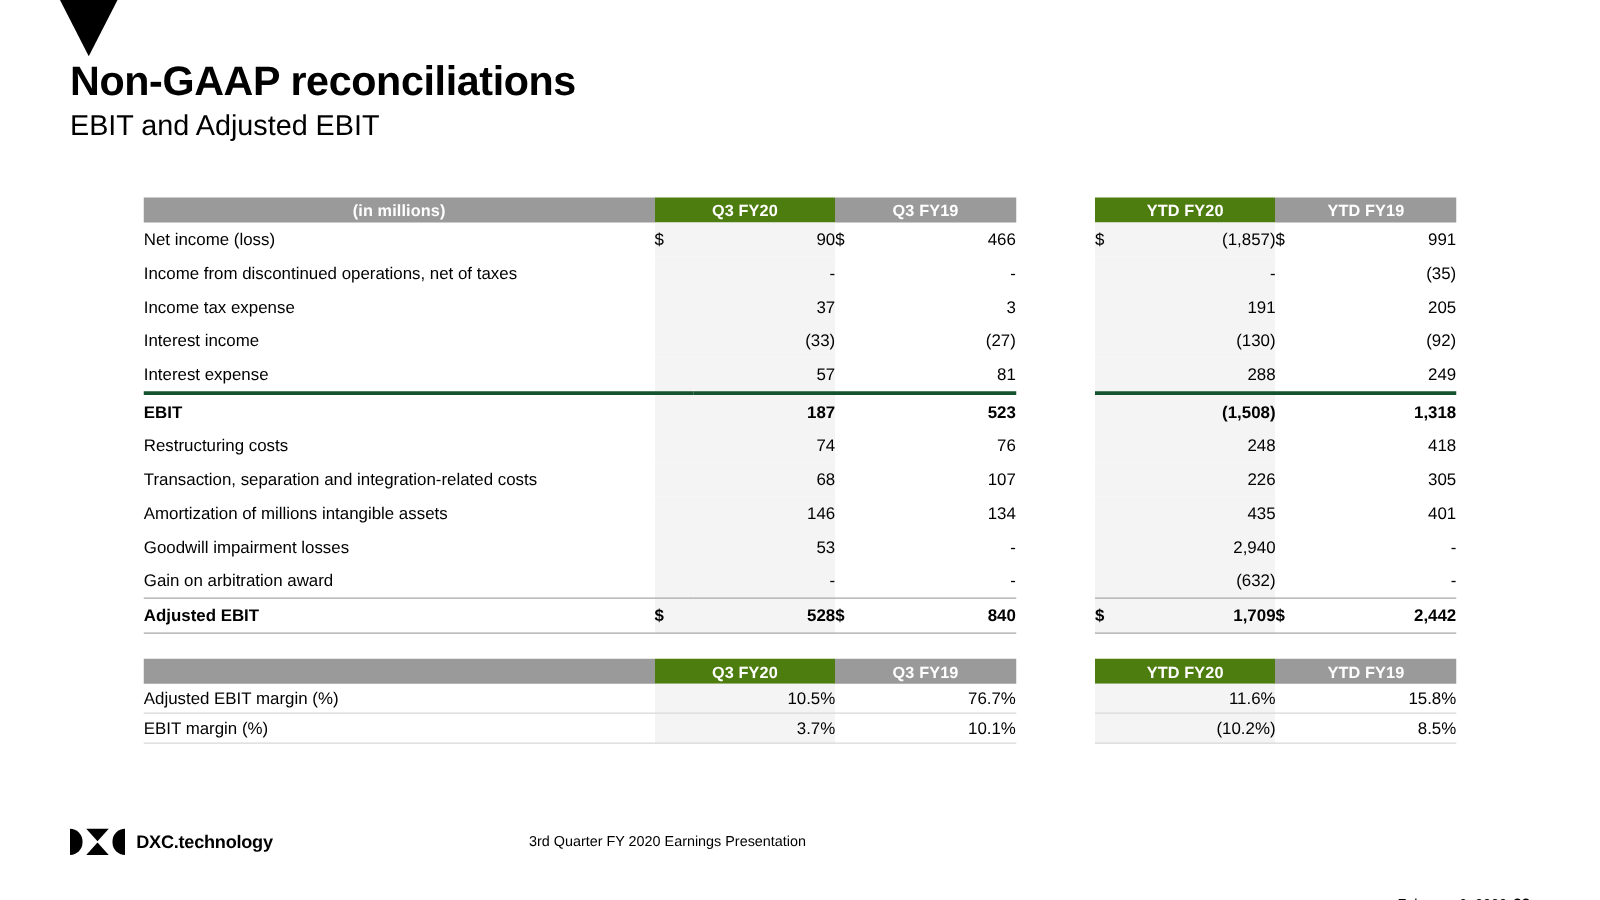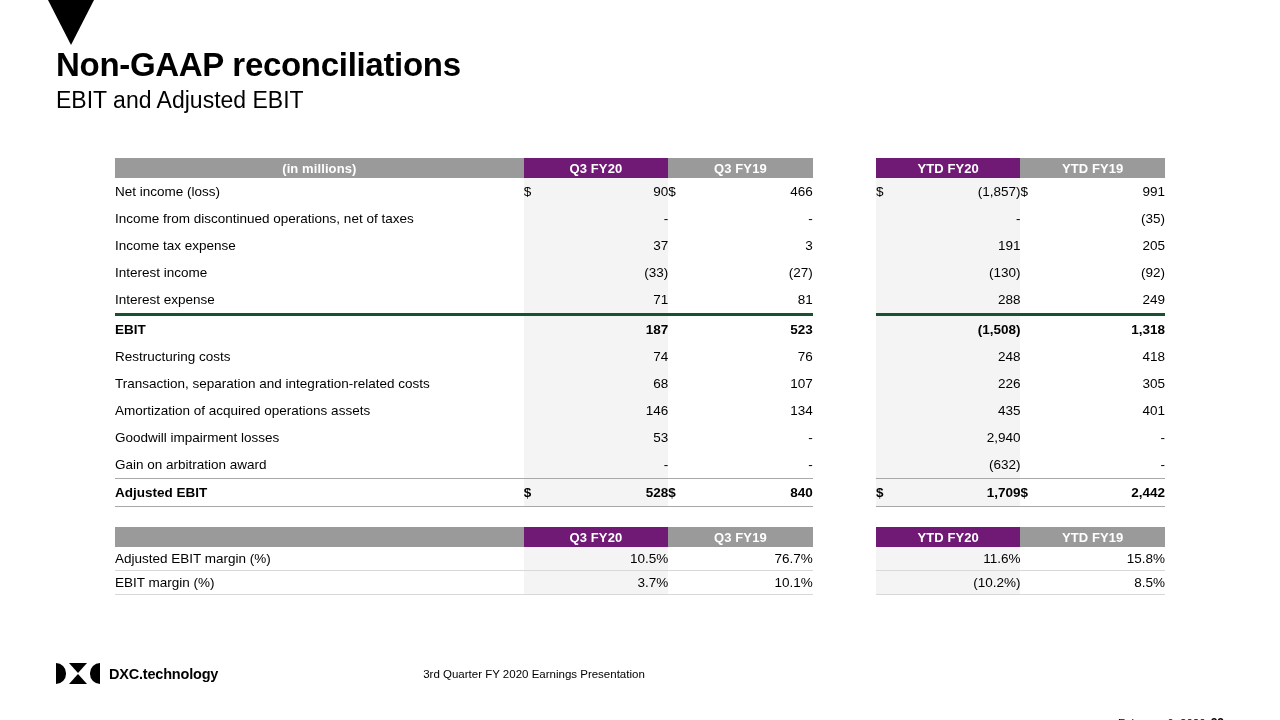--- a/index.html
+++ b/index.html
@@ -85,21 +85,21 @@
     vertical-align: middle;
     letter-spacing: 0.1px;
   }
   th.h-label {
     background: #9a9a9a;
     color: #ffffff;
     text-align: left;
     padding-left: 9px;
     font-weight: bold;
   }
-  th.h-dark  { background: #701a75; }
+  th.h-dark  { background: #4d7c0f; }
   th.h-gray  { background: #9a9a9a; }
   th.h-gap   { background: transparent; }
 
   
   tr.row td {
     height: 27px;
     vertical-align: middle;
     font-size: 13.5px;
   }
   td.lbl {
@@ -294,21 +294,21 @@
           <td class="val">(27)</td>
           <td class="gap"></td>
           <td class="sym shade"></td>
           <td class="val shade">(130)</td>
           <td class="sym"></td>
           <td class="val">(92)</td>
         </tr>
         <tr class="row">
           <td class="lbl">Interest expense</td>
           <td class="sym shade"></td>
-          <td class="val shade">71</td>
+          <td class="val shade">57</td>
           <td class="sym"></td>
           <td class="val">81</td>
           <td class="gap"></td>
           <td class="sym shade"></td>
           <td class="val shade">288</td>
           <td class="sym"></td>
           <td class="val">249</td>
         </tr>
         <tr class="row total rule-top">
           <td class="lbl">EBIT</td>
@@ -340,21 +340,21 @@
           <td class="val shade">68</td>
           <td class="sym"></td>
           <td class="val">107</td>
           <td class="gap"></td>
           <td class="sym shade"></td>
           <td class="val shade">226</td>
           <td class="sym"></td>
           <td class="val">305</td>
         </tr>
         <tr class="row">
-          <td class="lbl">Amortization of acquired operations assets</td>
+          <td class="lbl">Amortization of millions intangible assets</td>
           <td class="sym shade"></td>
           <td class="val shade">146</td>
           <td class="sym"></td>
           <td class="val">134</td>
           <td class="gap"></td>
           <td class="sym shade"></td>
           <td class="val shade">435</td>
           <td class="sym"></td>
           <td class="val">401</td>
         </tr>

